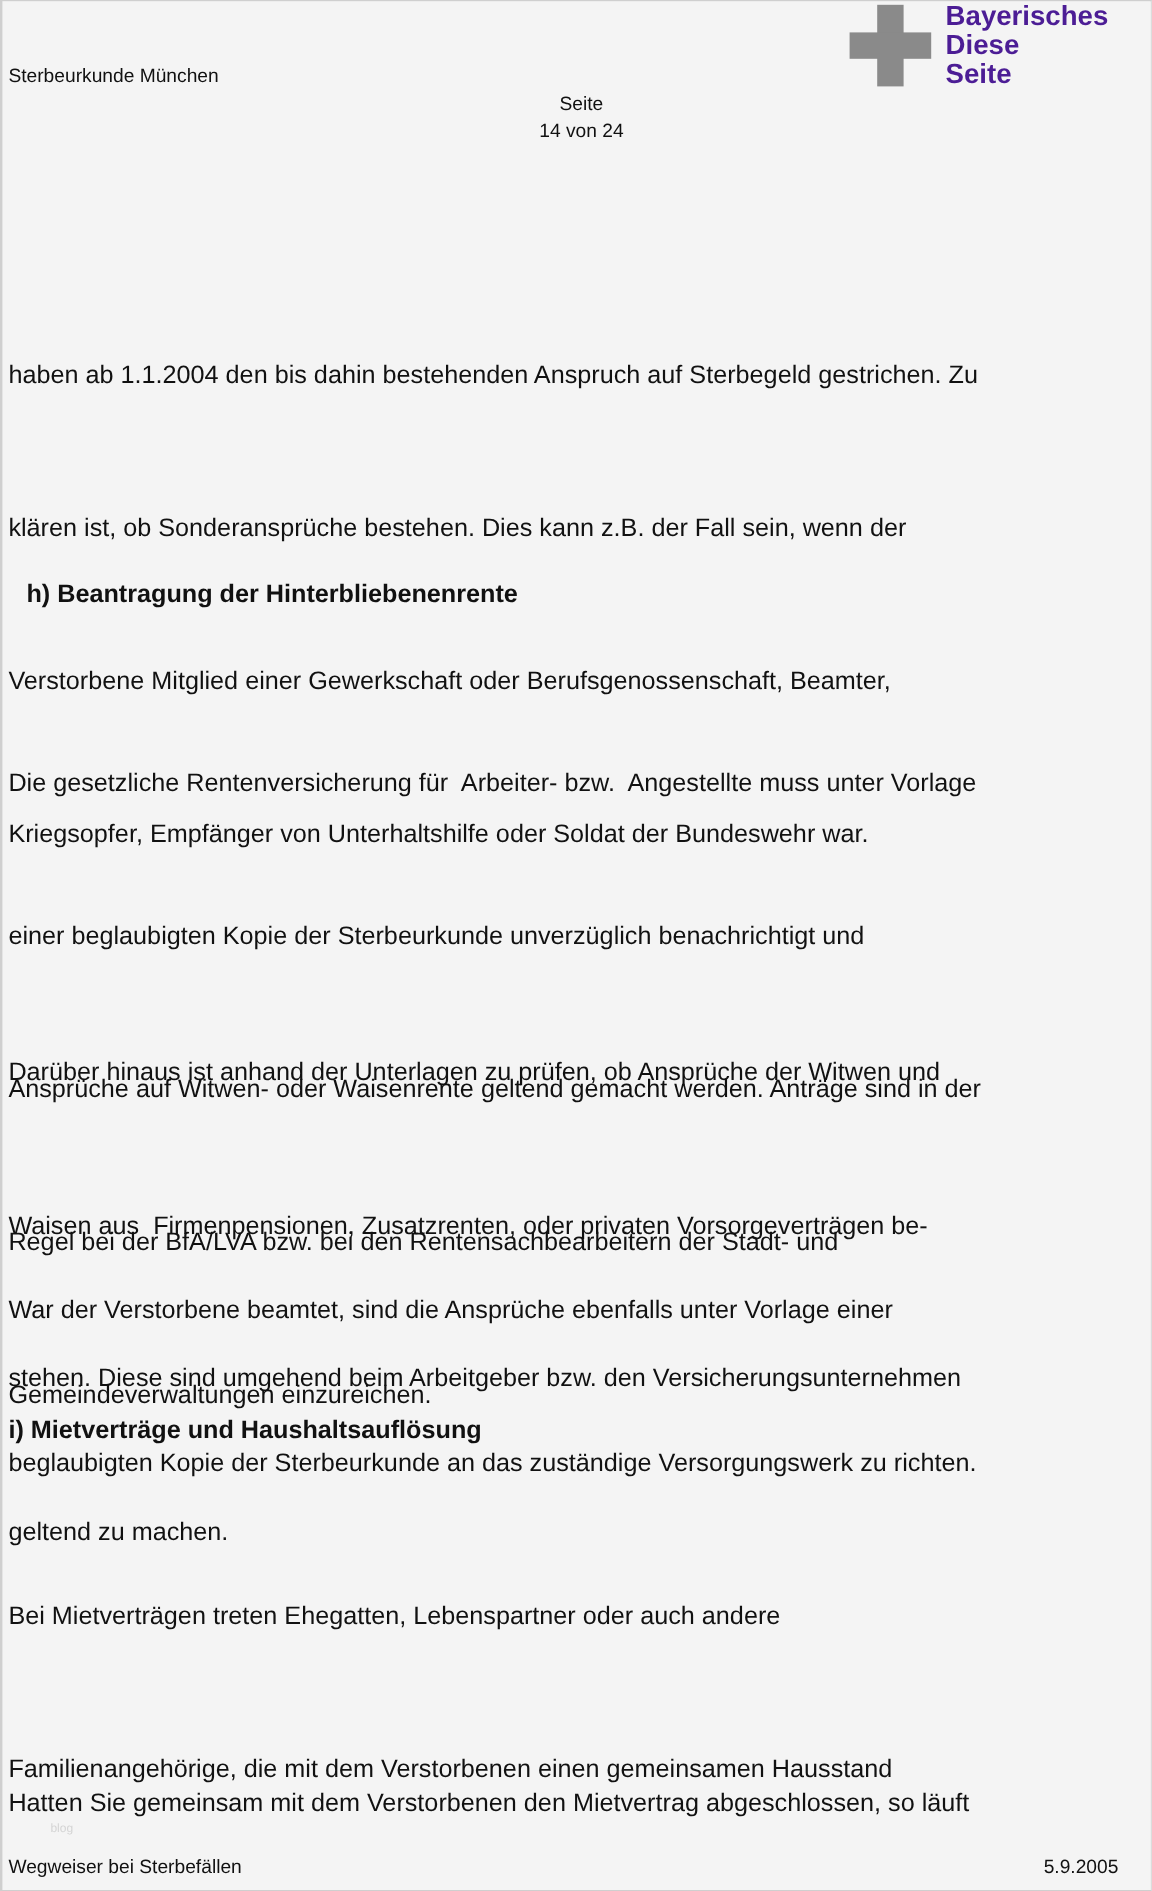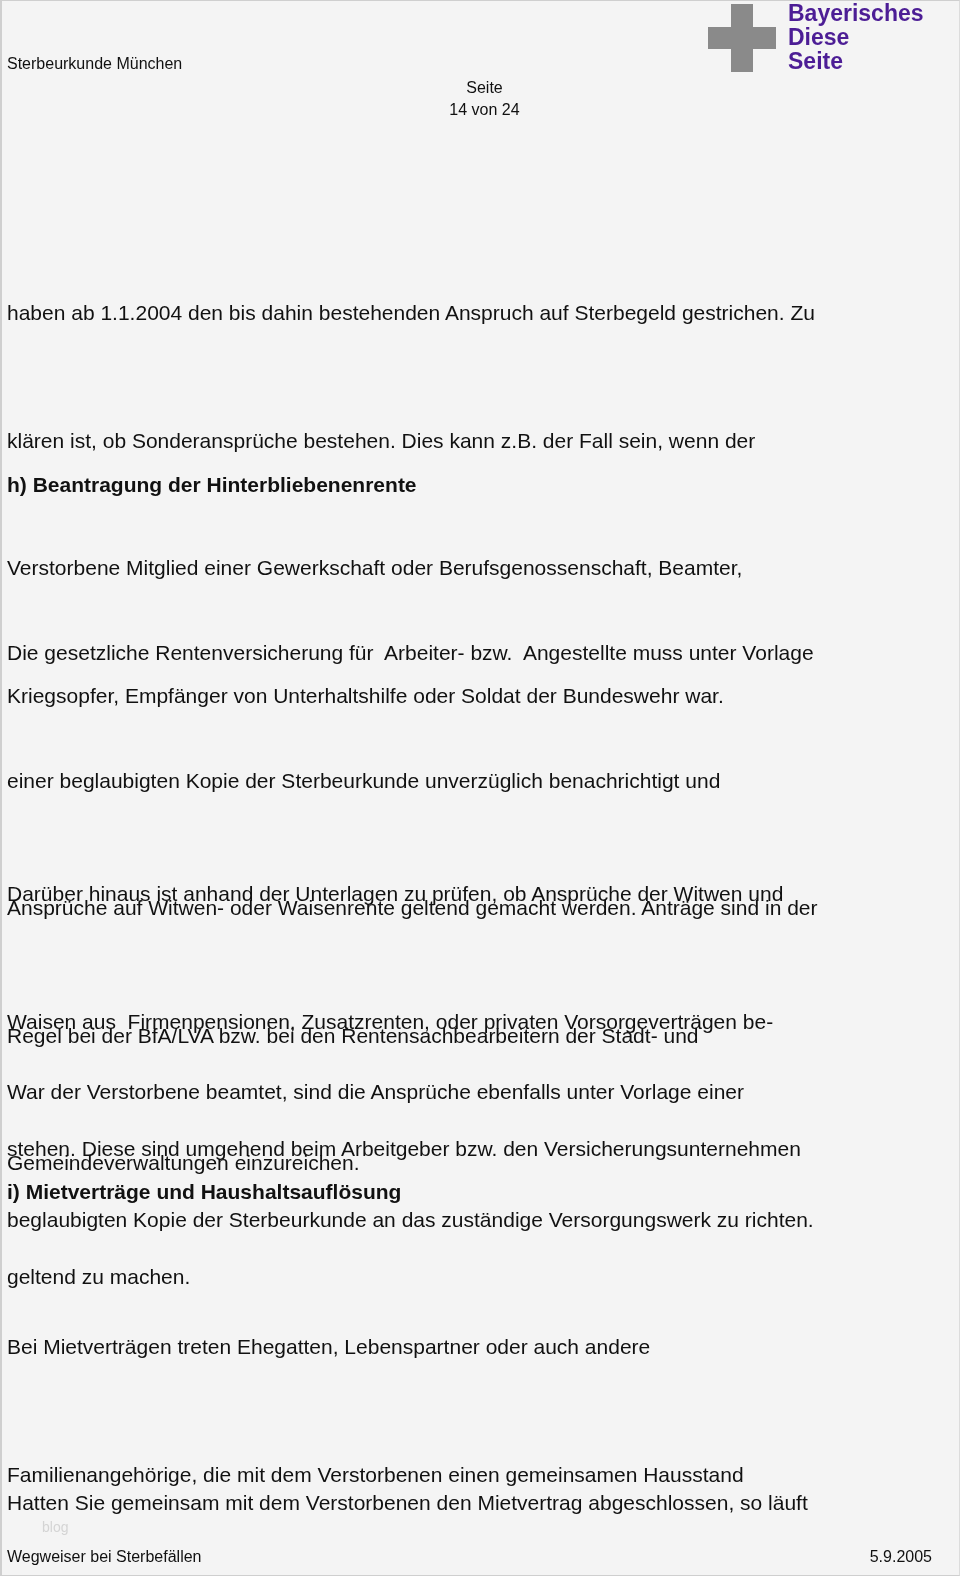--- a/index.html
+++ b/index.html
@@ -18,21 +18,21 @@
     }
     .abs { position: absolute; }
     .org { left: 5px; top: 54px; font-size: 16px; }
     .pageinfo { left: 0; width: 965px; top: 76px; text-align: center; font-size: 16px; line-height: 22px; }
     .logo { left: 706px; top: 3px; width: 240px; height: 70px; }
     .cross-v { position: absolute; left: 23px; top: 0; width: 22px; height: 68px; background: #8a8a8a; }
     .cross-h { position: absolute; left: 0; top: 23px; width: 68px; height: 22px; background: #8a8a8a; }
     .logo-text { position: absolute; left: 80px; top: -3px; font-weight: bold; font-size: 23px; line-height: 24px; color: #4c1d95; }
     .para { left: 5px; width: 955px; font-size: 21px; line-height: 42.5px; white-space: pre; }
     .heading { left: 5px; font-size: 21px; font-weight: bold; }
-    .watermark { left: 40px; top: 1518px; font-size: 14px; color: #d4d4d4; }
+    .watermark { left: 40px; top: 1518px; font-size: 10px; color: #d4d4d4; }
     .footer-left { left: 5px; top: 1547px; font-size: 16px; text-align: right; }
     .footer-right { right: 27px; top: 1547px; font-size: 16px; }
   </style>
 </head>
 <body>
 
 <div class="abs org">Sterbeurkunde München</div>
 
 <div class="abs pageinfo">
   <div>Seite</div>
@@ -51,21 +51,21 @@
   </div>
 </div>
 
 <div class="abs para" style="top:206px;">
   <div>haben ab 1.1.2004 den bis dahin bestehenden Anspruch auf Sterbegeld gestrichen. Zu</div>
   <div>klären ist, ob Sonderansprüche bestehen. Dies kann z.B. der Fall sein, wenn der</div>
   <div>Verstorbene Mitglied einer Gewerkschaft oder Berufsgenossenschaft, Beamter,</div>
   <div>Kriegsopfer, Empfänger von Unterhaltshilfe oder Soldat der Bundeswehr war.</div>
 </div>
 
-<div class="abs heading" style="top:472px;">h) Beantragung der Hinterbliebenenrente</div>
+<div class="abs heading" style="top:483px;margin-left:15px;">h) Beantragung der Hinterbliebenenrente</div>
 
 <div class="abs para" style="top:546px;">
   <div>Die gesetzliche Rentenversicherung für  Arbeiter- bzw.  Angestellte muss unter Vorlage</div>
   <div>einer beglaubigten Kopie der Sterbeurkunde unverzüglich benachrichtigt und</div>
   <div>Ansprüche auf Witwen- oder Waisenrente geltend gemacht werden. Anträge sind in der</div>
   <div>Regel bei der BfA/LVA bzw. bei den Rentensachbearbeitern der Stadt- und</div>
   <div>Gemeindeverwaltungen einzureichen.</div>
 </div>
 
 <div class="abs para" style="top:787px;">

